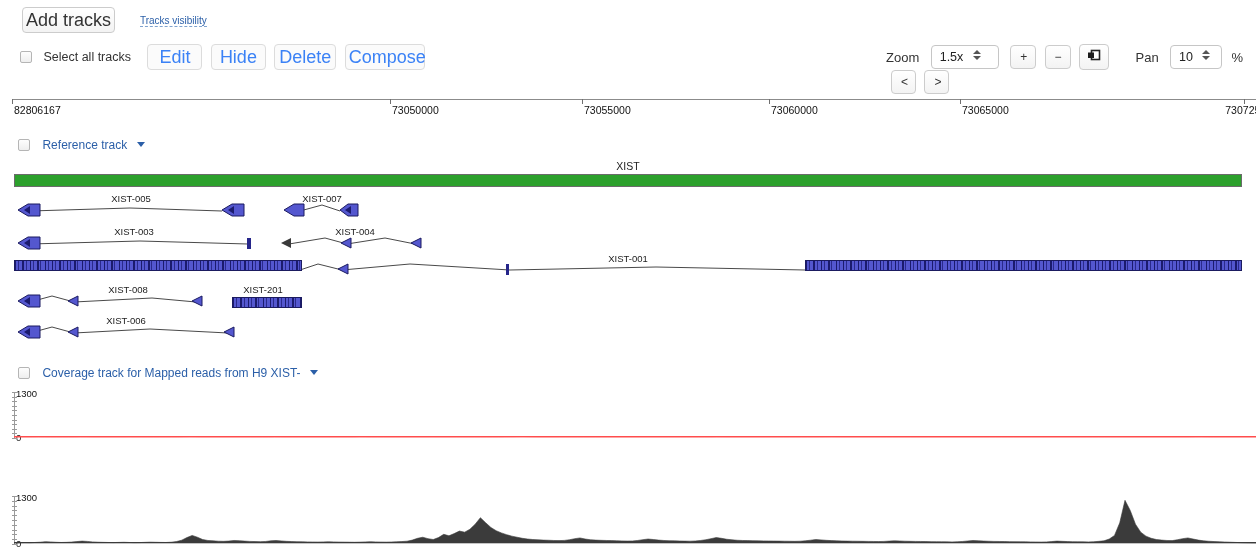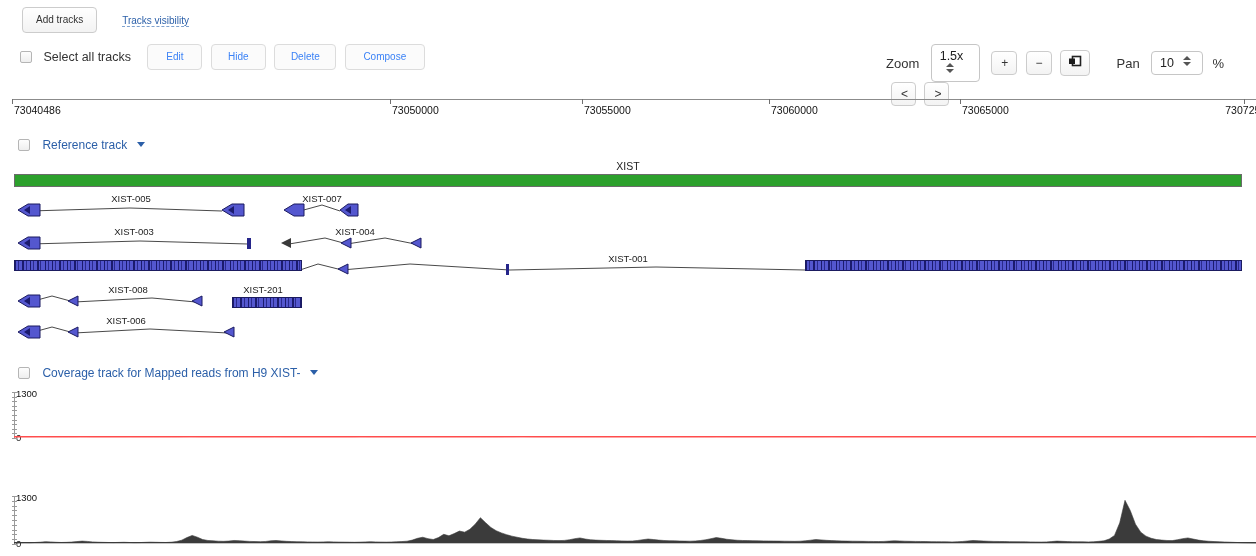--- a/index.html
+++ b/index.html
@@ -8,22 +8,22 @@
     font-family:"Liberation Sans",sans-serif;color:#333;
     -webkit-font-smoothing:antialiased;
   }
   .app{position:relative;width:1256px;height:556px;}
 
   
   .toolbar-row{position:absolute;left:0;right:0;}
   .btn{
     display:inline-block;border:1px solid #cccccc;border-radius:4px;
     background:linear-gradient(#ffffff,#f3f3f3);
-    font-family:"Liberation Sans",sans-serif;font-size:10px;color:#333333;
-    padding:5px 13px;line-height:14px;cursor:pointer;vertical-align:middle;
+    font-family:"Liberation Sans",sans-serif;font-size:18px;color:#333333;
+    padding:5px 3px;line-height:14px;cursor:pointer;vertical-align:middle;
     box-sizing:border-box;text-align:center;
   }
   .btn.disabled{color:#3b82f6;background:#fbfbfb;border-color:#dcdcdc;}
   .btn.sm{padding:4px 9px;font-size:12px;}
   .link{
     font-family:"Liberation Sans",sans-serif;font-size:10px;color:#2b5fa8;
     text-decoration:none;border-bottom:1px dashed #7fa2cf;cursor:pointer;
   }
   .cbx{
     width:12px;height:12px;border:1px solid #b5b5b5;border-radius:2px;
@@ -96,21 +96,21 @@
     <span class="cbx"></span>
     <span class="lbl-static" style="margin:12px 12px 0 7px;">Select all tracks</span>
     <span class="btn disabled" style="width:55px;">Edit</span>
     <span class="btn disabled" style="width:55px;margin-left:4px;">Hide</span>
     <span class="btn disabled" style="width:62px;margin-left:4px;">Delete</span>
     <span class="btn disabled" style="width:80px;margin-left:4px;">Compose</span>
   </div>
 
   <div class="toolbar-row" style="top:44px;left:886px;">
     <span class="tb-label">Zoom</span>
-    <span class="selwrap" style="margin-left:7px;width:49px;">
+    <span class="selwrap" style="margin-left:7px;width:68px;">
       <span class="val">1.5x</span>
       <span class="spin"><i class="up"></i><i class="dn"></i></span>
     </span>
     <span class="btn sm" style="margin-left:7px;width:26px;">+</span>
     <span class="btn sm" style="margin-left:4px;width:26px;">−</span>
     <span class="btn sm" style="margin-left:4px;width:30px;padding-left:0;padding-right:0;">
       <span style="display:inline-block;vertical-align:middle;">
         <svg width="14" height="13" viewBox="0 0 14 13">
           <rect x="4.5" y="1.5" width="8" height="9" fill="#ffffff" stroke="#222" stroke-width="1.6"></rect>
           <rect x="1" y="3.5" width="6" height="5.5" fill="#1c1c1c"></rect>
@@ -124,21 +124,21 @@
       <span class="spin"><i class="up"></i><i class="dn"></i></span>
     </span>
     <span class="tb-label" style="margin-left:5px;">%</span>
     <span class="btn sm" style="margin-left:5px;width:25px;">&lt;</span>
     <span class="btn sm" style="margin-left:4px;width:25px;">&gt;</span>
   </div>
 
   <div class="ruler" style="top:99px;height:22px;">
     <div class="axis"></div>
     <div class="tick" style="left:0px;"></div>
-    <div class="tick-lbl" style="left:2px;">73040486</div>
+    <div class="tick-lbl" style="left:2px;">82806167</div>
     <div id="ruler-ticks">
         <div class="tick" style="left: 378px;"></div>
         <div class="tick-lbl" style="left: 380px;">73050000</div>
         <div class="tick" style="left: 570px;"></div>
         <div class="tick-lbl" style="left: 572px;">73055000</div>
         <div class="tick" style="left: 757px;"></div>
         <div class="tick-lbl" style="left: 759px;">73060000</div>
         <div class="tick" style="left: 948px;"></div>
         <div class="tick-lbl" style="left: 950px;">73065000</div>
       </div>

